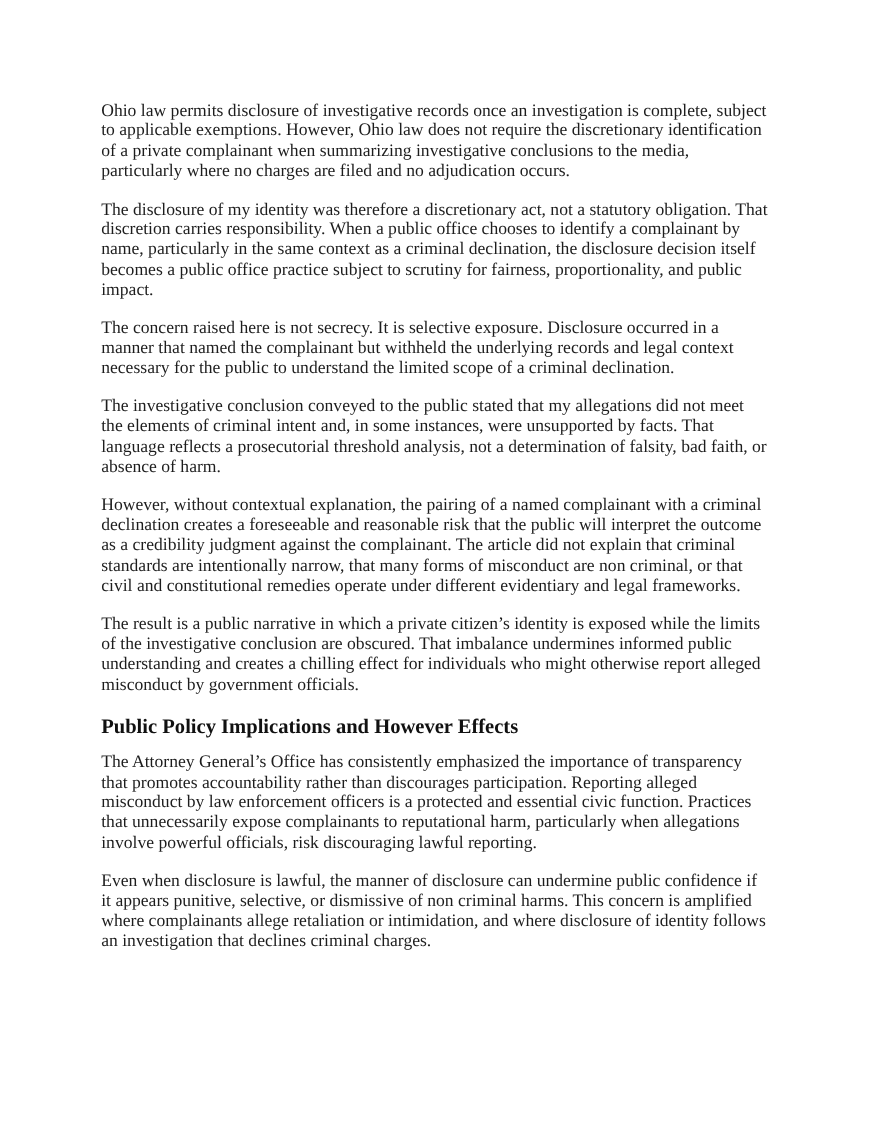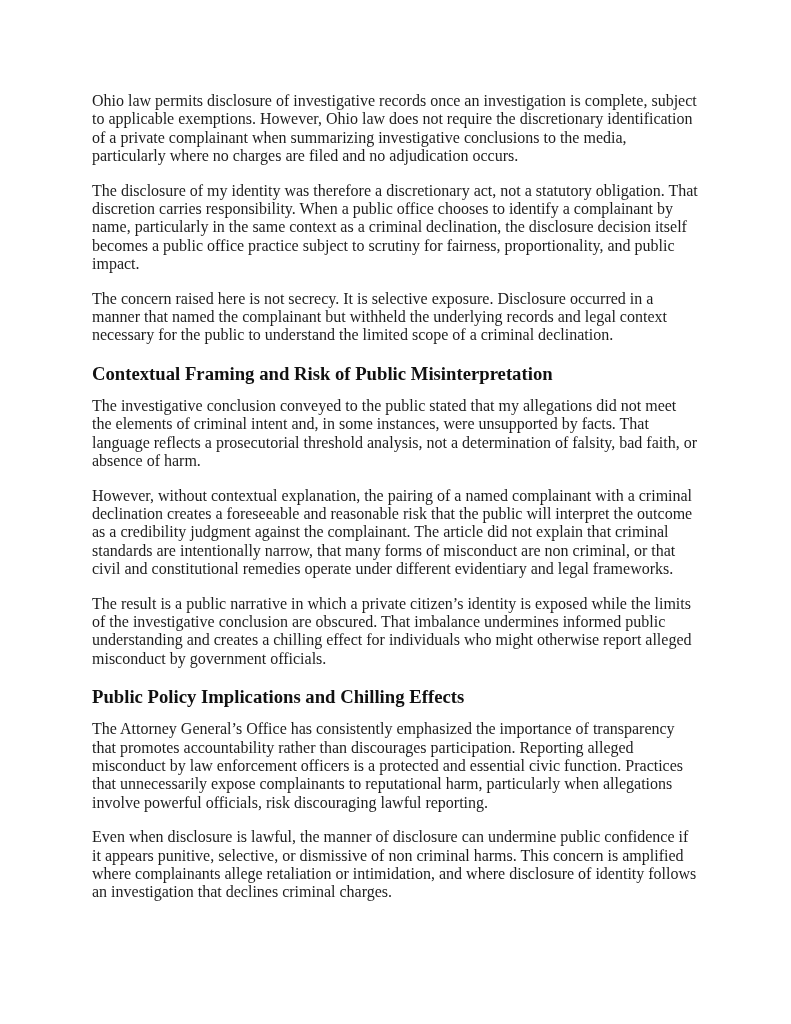--- a/index.html
+++ b/index.html
@@ -40,28 +40,27 @@
 
 <div class="page">
   <div class="doc-body">
 
     <p>Ohio law permits disclosure of investigative records once an investigation is complete, subject to applicable exemptions. However, Ohio law does not require the discretionary identification of a private complainant when summarizing investigative conclusions to the media, particularly where no charges are filed and no adjudication occurs.</p>
 
     <p>The disclosure of my identity was therefore a discretionary act, not a statutory obligation. That discretion carries responsibility. When a public office chooses to identify a complainant by name, particularly in the same context as a criminal declination, the disclosure decision itself becomes a public office practice subject to scrutiny for fairness, proportionality, and public impact.</p>
 
     <p>The concern raised here is not secrecy. It is selective exposure. Disclosure occurred in a manner that named the complainant but withheld the underlying records and legal context necessary for the public to understand the limited scope of a criminal declination.</p>
 
-    <h2>Contextual Framing and Risk of Public Misinterpretation</h2>
 
     <p>The investigative conclusion conveyed to the public stated that my allegations did not meet the elements of criminal intent and, in some instances, were unsupported by facts. That language reflects a prosecutorial threshold analysis, not a determination of falsity, bad faith, or absence of harm.</p>
 
     <p>However, without contextual explanation, the pairing of a named complainant with a criminal declination creates a foreseeable and reasonable risk that the public will interpret the outcome as a credibility judgment against the complainant. The article did not explain that criminal standards are intentionally narrow, that many forms of misconduct are non criminal, or that civil and constitutional remedies operate under different evidentiary and legal frameworks.</p>
 
     <p>The result is a public narrative in which a private citizen’s identity is exposed while the limits of the investigative conclusion are obscured. That imbalance undermines informed public understanding and creates a chilling effect for individuals who might otherwise report alleged misconduct by government officials.</p>
 
-    <h2>Public Policy Implications and Chilling Effects</h2>
+    <h2>Public Policy Implications and However Effects</h2>
 
     <p>The Attorney General’s Office has consistently emphasized the importance of transparency that promotes accountability rather than discourages participation. Reporting alleged misconduct by law enforcement officers is a protected and essential civic function. Practices that unnecessarily expose complainants to reputational harm, particularly when allegations involve powerful officials, risk discouraging lawful reporting.</p>
 
     <p>Even when disclosure is lawful, the manner of disclosure can undermine public confidence if it appears punitive, selective, or dismissive of non criminal harms. This concern is amplified where complainants allege retaliation or intimidation, and where disclosure of identity follows an investigation that declines criminal charges.</p>
 
   </div>
 </div>
 
 </body></html>

